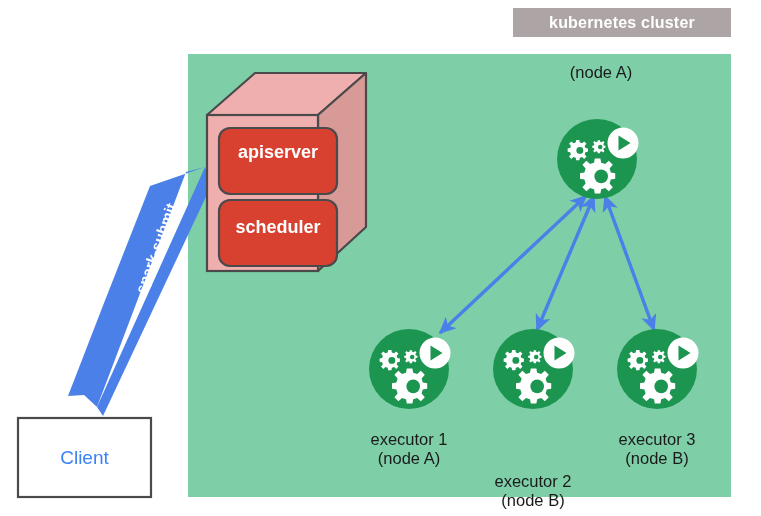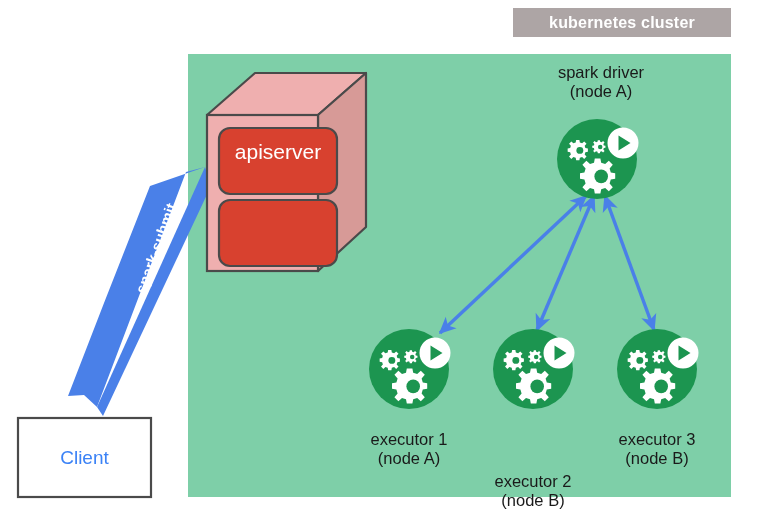--- a/index.html
+++ b/index.html
@@ -39,22 +39,22 @@
     align-items: center;
     justify-content: center;
     color: #ffffff;
     font-weight: bold;
     font-size: 16px;
     letter-spacing: 0.2px;
   }
   
   .cube-label {
     color: #ffffff;
-    font-weight: normal;
-    font-size: 21px;
+    font-weight: bold;
+    font-size: 18px;
     display: flex;
     align-items: center;
     justify-content: center;
   }
   #apiserver-label { left: 219px; top: 132px; width: 118px; height: 40px; }
   #scheduler-label { left: 219px; top: 207px; width: 118px; height: 40px; }
 
   
   .node-caption {
     color: #1a1a1a;
@@ -180,23 +180,23 @@
       </g>
     </g>
 
     <rect x="18" y="418" width="133" height="79" fill="#FFFFFF" stroke="#4A4A4A" stroke-width="2.2"></rect>
   </svg>
 
   <div class="ov k8s-badge">kubernetes cluster</div>
 
   <div class="ov cube-label" id="apiserver-label">apiserver</div>
 
+  <div class="ov cube-label" id="scheduler-label">scheduler</div>
 
   <div class="ov node-caption" id="driver-caption">
-    <div>spark driver</div>
     <div>(node A)</div>
   </div>
 
   <div class="ov node-caption" id="exec1-caption">
     <div>executor 1</div>
     <div>(node A)</div>
   </div>
 
   <div class="ov node-caption" id="exec2-caption">
     <div>executor 2</div>

